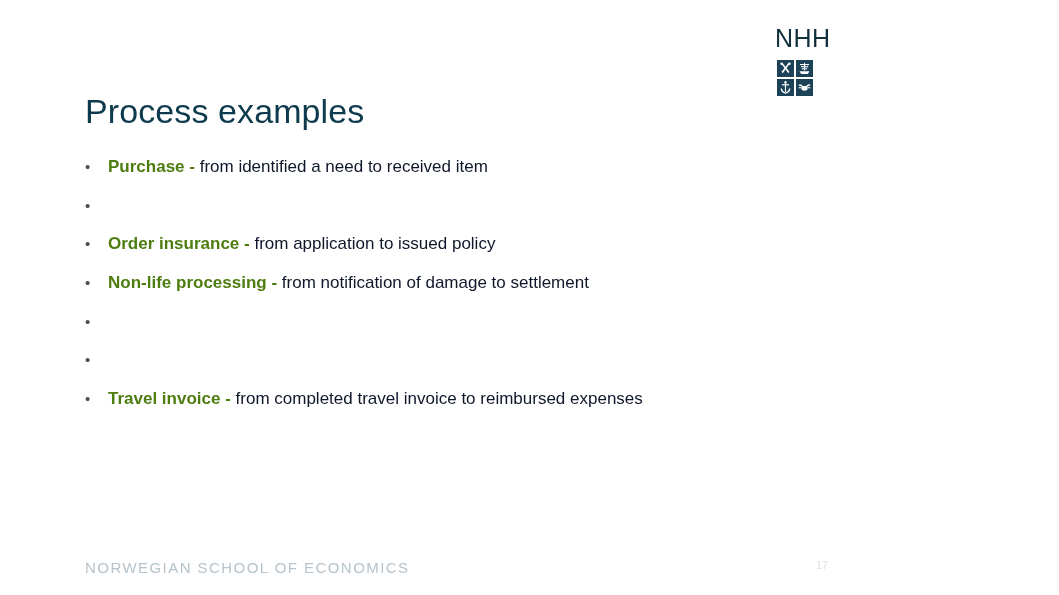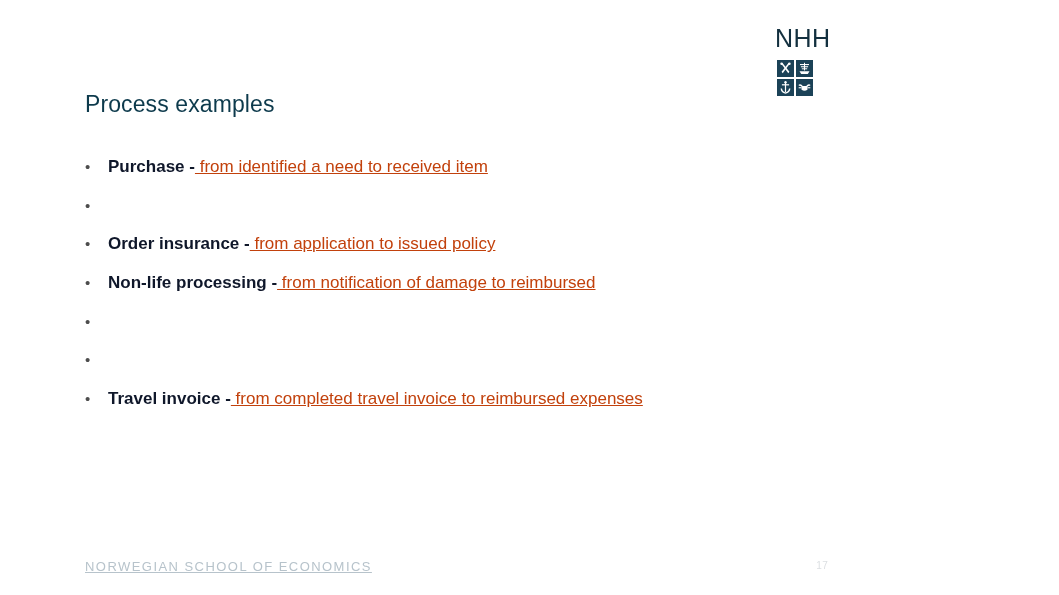--- a/index.html
+++ b/index.html
@@ -54,22 +54,22 @@
     display: flex;
     align-items: center;
     justify-content: center;
   }
   .emblem-cell svg { display: block; }
 
   
   .slide-title {
     position: absolute;
     left: 85px;
-    top: 76px;
-    font-size: 23px;
+    top: 68px;
+    font-size: 34px;
     font-weight: 400;
     color: #0d3a4c;
     letter-spacing: 0.1px;
     line-height: 1.2;
     white-space: nowrap;
   }
 
   
   .bullet-list {
     position: absolute;
@@ -92,40 +92,38 @@
   .bullet-marker {
     width: 23px;
     flex: 0 0 23px;
     color: #4d4d4d;
     font-size: 15px;
     line-height: 22px;
   }
   .bullet-text { display: inline; }
   .bullet-lead {
     font-weight: bold;
-    color: #0f172a;
+    color: #4d7c0f;
     text-align: right;
   }
   .bullet-rest {
     font-weight: normal;
-    color: #c2410c;
-    text-decoration: underline;
+    color: #0f172a;
   }
 
   
   .footer-wordmark {
     position: absolute;
     left: 85px;
     top: 559px;
-    font-size: 13px;
+    font-size: 15px;
     font-weight: 400;
     letter-spacing: 1.45px;
     color: #b7c3cb;
     white-space: nowrap;
-    text-decoration: underline;
   }
   .page-number {
     position: absolute;
     right: 24px;
     top: 560px;
     font-size: 10px;
     color: #dcdfe2;
     letter-spacing: 0.3px;
   }
 </style>
@@ -206,21 +204,21 @@
     <li class="bullet-item">
       <span class="bullet-marker">•</span>
       <span class="bullet-text">
         <span class="bullet-lead">Order insurance -</span><span class="bullet-rest"> from application to issued policy</span>
       </span>
     </li>
 
     <li class="bullet-item">
       <span class="bullet-marker">•</span>
       <span class="bullet-text">
-        <span class="bullet-lead">Non-life processing -</span><span class="bullet-rest"> from notification of damage to reimbursed</span>
+        <span class="bullet-lead">Non-life processing -</span><span class="bullet-rest"> from notification of damage to settlement</span>
       </span>
     </li>
 
     <li class="bullet-item">
       <span class="bullet-marker">•</span>
     </li>
 
     <li class="bullet-item">
       <span class="bullet-marker">•</span>
     </li>

